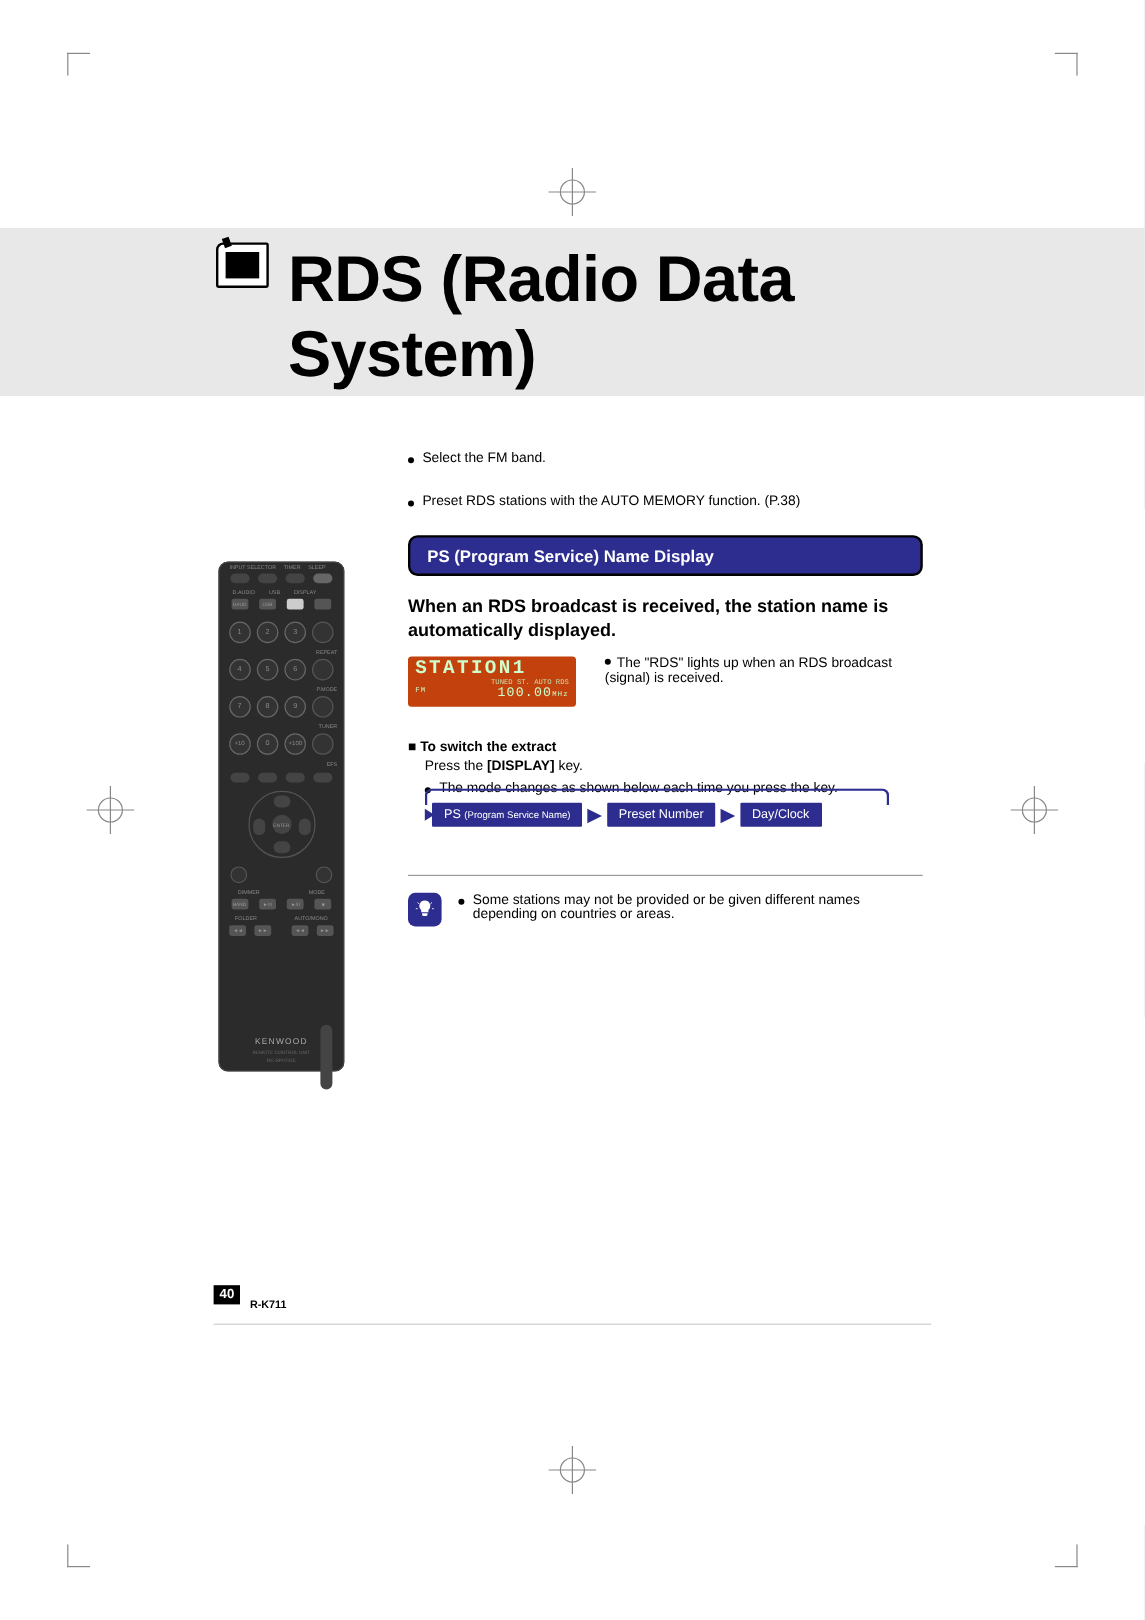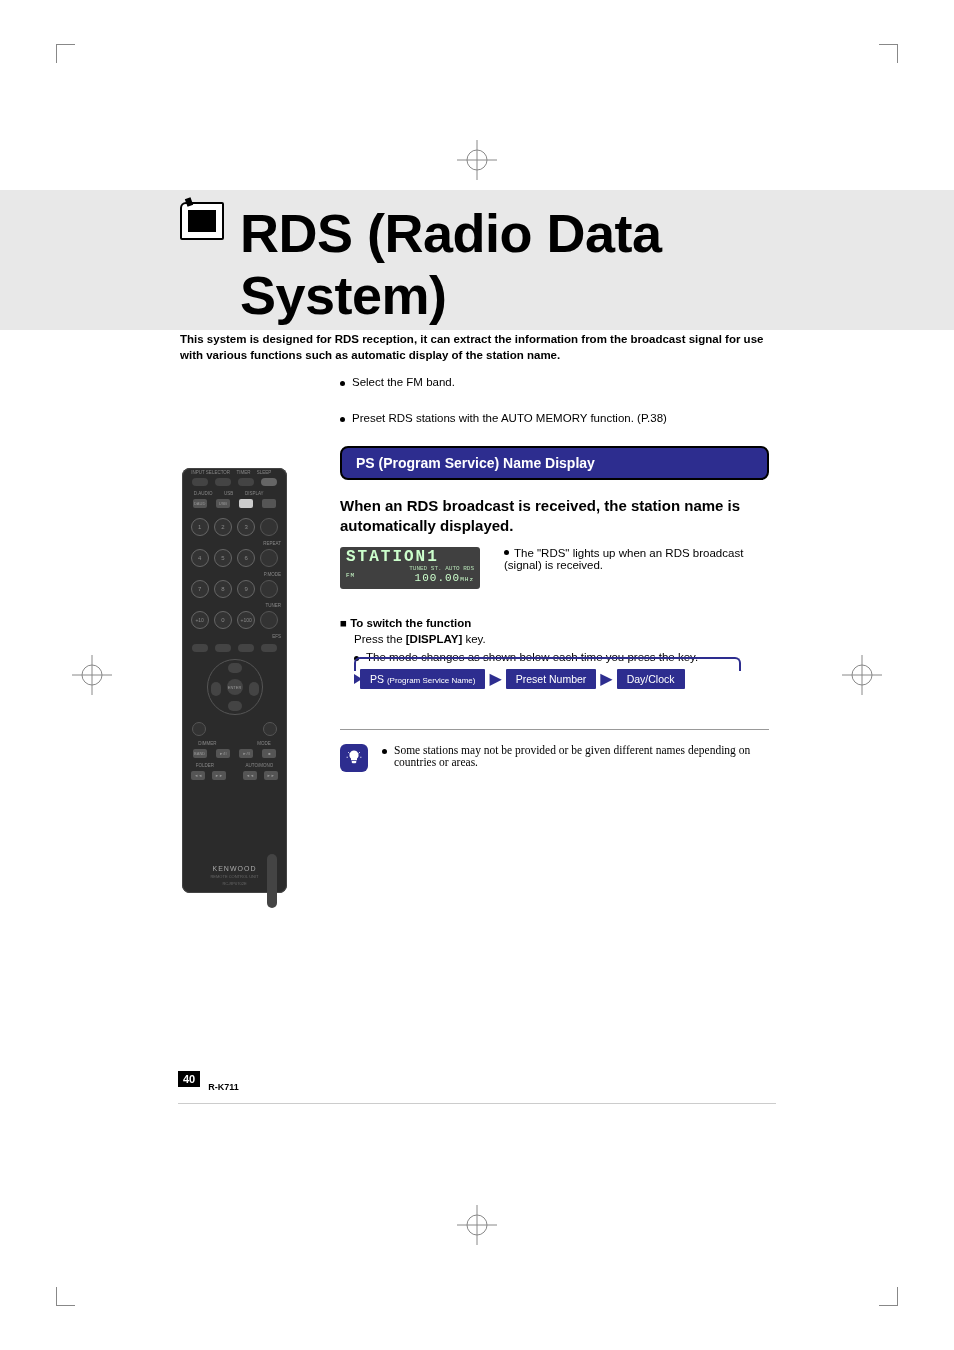--- a/index.html
+++ b/index.html
@@ -119,21 +119,21 @@
   }
   .display-row {
     display: flex;
     align-items: flex-start;
     gap: 24px;
     margin-bottom: 28px;
   }
   .lcd {
     width: 140px;
     height: 42px;
-    background: #404040;
+    background: #c2410c;
     border-radius: 3px;
     color: #cfc;
     font-family: "Courier New", monospace;
     padding: 2px 6px;
     box-sizing: border-box;
     flex-shrink: 0;
   }
   .lcd-main { font-size: 16px; letter-spacing: 2px; line-height: 1; font-weight: bold; }
   .lcd-sub { font-size: 6px; text-align: right; opacity: 0.8; }
   .lcd-freq { font-size: 11px; text-align: right; letter-spacing: 1px; }
@@ -215,21 +215,20 @@
     border-left: 8px solid #2d2d8f;
     margin-right: -2px;
   }
   .note-row {
     display: flex;
     align-items: flex-start;
     gap: 14px;
     border-top: 1px solid #999;
     padding-top: 14px;
     margin-top: 10px;
-    font-family: Liberation Serif, serif;
   }
   .bulb {
     width: 28px; height: 28px;
     background: #2d2d8f;
     border-radius: 6px;
     display: flex;
     align-items: center;
     justify-content: center;
     flex-shrink: 0;
   }
@@ -424,21 +423,20 @@
         <line x1="20" y1="0" x2="20" y2="40" stroke="#888"></line>
         <line x1="0" y1="20" x2="40" y2="20" stroke="#888"></line>
       </svg>
   </div>
 
   <div class="header-band">
     <div class="title-icon">
         <div class="grid"></div>
       </div>
     <h1 class="title">RDS (Radio Data System)</h1>
-    <p class="intro">This system is designed for RDS reception, it can extract the information from the broadcast signal for use with various functions such as automatic display of the station name.</p>
   </div>
 
   <div class="content">
     <ul class="bullets">
       <li>Select the FM band.</li>
       <li>Preset RDS stations with the  AUTO MEMORY function. (P.38)</li>
     </ul>
 
     <div class="section-bar">PS (Program Service) Name Display</div>
 
@@ -451,21 +449,21 @@
         <div class="lcd-freq">
           <span style="font-size:6px;float:left">FM</span>
           <span>100.00</span><span style="font-size:6px">MHz</span>
         </div>
       </div>
       <div class="display-note">
         <span class="dot"></span><span>The "RDS" lights up when an RDS broadcast (signal) is received.</span>
       </div>
     </div>
 
-    <div class="sq-heading">To switch the function</div>
+    <div class="sq-heading">To switch the extract</div>
     <div class="press-line">
       <span>Press the </span><b>[DISPLAY]</b><span> key.</span>
     </div>
     <div class="mode-line">The mode changes as shown below each time you press the key.</div>
 
     <div class="flow">
       <div class="loop-top"></div>
       <span class="flow-enter"></span>
       <div class="pill">
         <span>PS</span> <span style="font-size:8px">(Program Service Name)</span>

